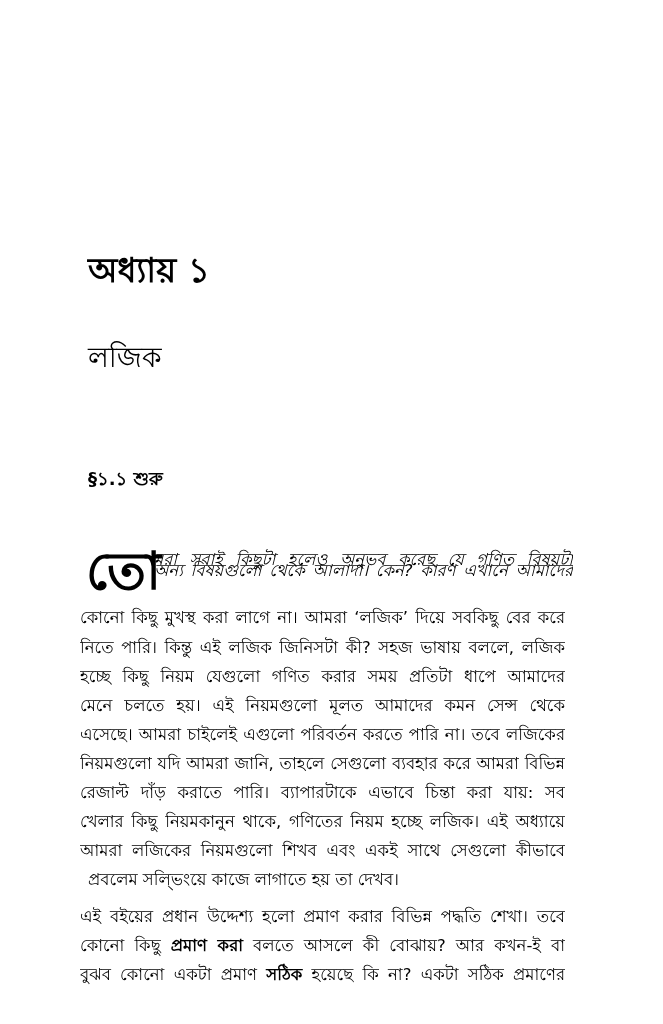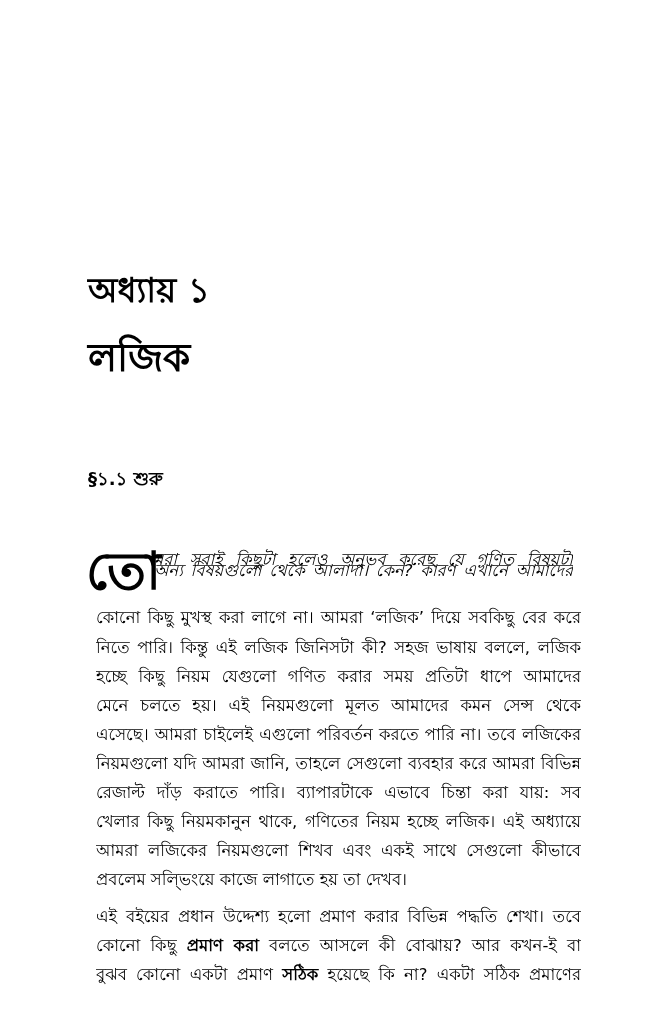--- a/index.html
+++ b/index.html
@@ -1,23 +1,23 @@
 <!DOCTYPE html>
 <html><head>
   <meta charset="utf-8">
   <style>
     html, body { margin: 0; padding: 0; background: #ffffff; }
     body { width: 663px; height: 1024px; position: relative; overflow: hidden; color: #000; font-family: "DejaVu Sans", sans-serif; }
-    .chapter-label { position: absolute; left: 88px; top: 248px; font-size: 34px; font-weight: bold; line-height: 44px; white-space: nowrap; margin-top: 20px; }
-    .chapter-title { position: absolute; left: 88px; top: 336px; font-size: 39px; font-weight: bold; line-height: 44px; white-space: nowrap; }
+    .chapter-label { position: absolute; left: 88px; top: 248px; font-size: 34px; font-weight: bold; line-height: 44px; white-space: nowrap; }
+    .chapter-title { position: absolute; left: 88px; top: 336px; font-size: 28px; font-weight: normal; line-height: 44px; white-space: nowrap; }
     .section-heading { position: absolute; left: 88px; top: 464px; font-size: 18px; font-weight: bold; line-height: 30px; white-space: nowrap; }
     .dropcap { position: absolute; left: 86px; top: 540px; font-size: 52px; line-height: 62px; font-weight: bold; }
-    .line { position: absolute; left: 96px; width: 485px; font-size: 16.5px; line-height: 24px; white-space: nowrap; text-align: justify; text-align-last: justify; overflow: hidden; }
+    .line { position: absolute; left: 80px; width: 485px; font-size: 16.5px; line-height: 24px; white-space: nowrap; text-align: justify; text-align-last: justify; overflow: hidden; }
     .line.indent { left: 154px; width: 419px; font-style: italic; }
-    .line.last { text-align-last: left; }
+    .line.last { text-align-last: left; margin-left: 8px; }
     .em { font-weight: bold; }
   </style>
 </head>
 <body>
 
 <div>
   <div class="chapter-label">অধ্যায় ১</div>
   <div class="chapter-title">লজিক</div>
   <div class="section-heading">§১.১ শুরু</div>
 

